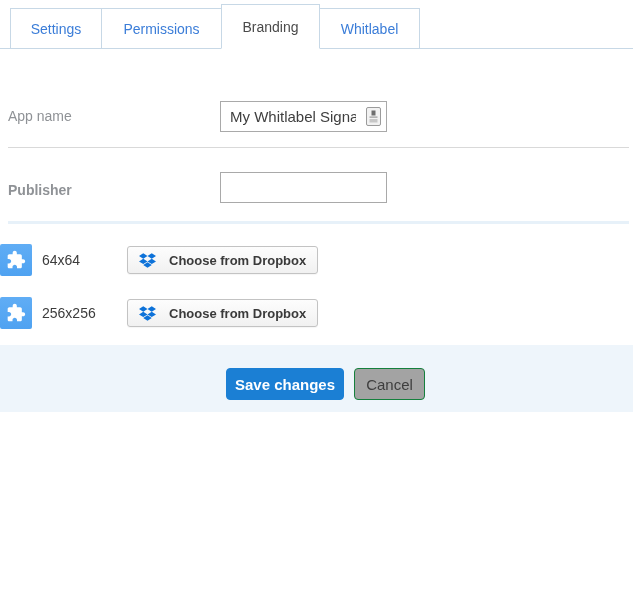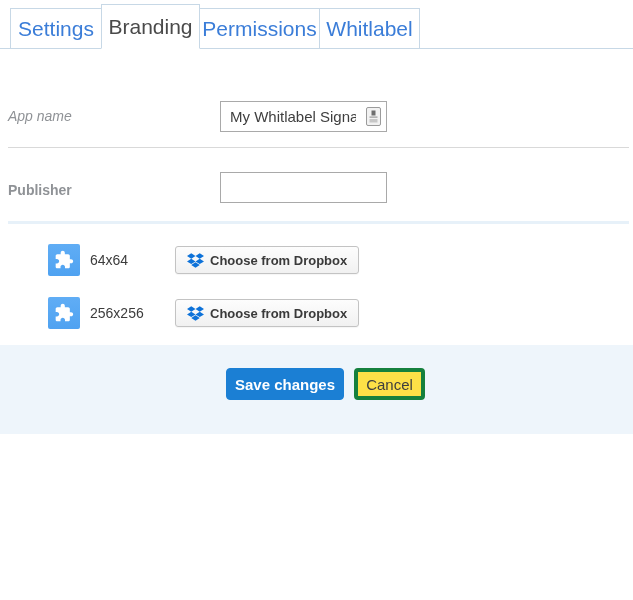--- a/index.html
+++ b/index.html
@@ -19,21 +19,21 @@
     padding-left: 10px;
     border-bottom: 1px solid #c7d8e6;
   }
   .tab {
     height: 40px;
     display: flex; align-items: center; justify-content: center;
     background: #fff;
     border: 1px solid #c7d8e6;
     border-bottom: none;
     color: #3b7dd8;
-    font-size: 21px;
+    font-size: 14px;
     cursor: pointer;
   }
   .tab + .tab { margin-left: -1px; }
   .tab.t-settings   { width: 92px;  }
   .tab.t-permissions{ width: 121px; }
   .tab.t-branding   { width: 99px;  }
   .tab.t-analytics  { width: 101px; }
   .tab.active {
     height: 45px;
     margin-bottom: -1px;
@@ -49,21 +49,21 @@
   .row .label {
     width: 220px;
     padding-left: 8px;
     font-size: 14px;
     color: #8f9296;
     flex: none;
   }
   .row .field { flex: 1; min-width: 0; }
 
   .r-appname  { height: 98px; }
-  .r-appname  .label { margin-top: 59px; font-style: italic; }
+  .r-appname  .label { margin-top: 59px; }
   .r-appname  .field { margin-top: 52px; }
 
   .r-publisher { height: 73px; }
   .r-publisher .label { margin-top: 34px; font-weight: bold; }
   .r-publisher .field { margin-top: 24px; }
 
   .r-description { height: 104px; }
   .r-description .label { margin-top: 30px; }
   .r-description .field { margin-top: 23px; }
 
@@ -112,53 +112,53 @@
     background: #fff;
     resize: none;
     font-family: "Liberation Sans", sans-serif;
     font-size: 15px; color: #3f3f3f;
     padding: 6px 9px;
     outline: none;
   }
   .web-input { height: 28px; }
 
   
-  .icon-row { display: flex; align-items: center; padding-left: 48px; }
+  .icon-row { display: flex; align-items: center; }
   .icon-row + .icon-row { margin-top: 21px; }
   .puzzle-tile {
     width: 32px; height: 32px;
     border-radius: 2px;
     background: linear-gradient(180deg, #60adf5 0%, #4fa2f1 100%);
     display: flex; align-items: center; justify-content: center;
     flex: none;
   }
   .size-label {
     margin-left: 10px;
     width: 85px;
     font-size: 14px;
     color: #3c3c3c;
     flex: none;
   }
   .dropbox-btn {
     height: 28px;
     display: flex; align-items: center;
-    gap: 6px;
+    gap: 13px;
     padding: 0 11px;
     background: linear-gradient(180deg, #fdfdfd, #f1f1f1);
     border: 1px solid #c3c3c3;
     border-radius: 3px;
     font-family: "Liberation Sans", sans-serif;
     font-size: 13px; font-weight: 600; color: #3a3a3a;
     cursor: pointer;
     box-shadow: 0 1px 1px rgba(0,0,0,0.04);
   }
 
   
   .footer {
-    height: 89px;
+    height: 67px;
     background: #eef5fb;
     display: flex;
     justify-content: center;
     padding-top: 23px;
   }
   .footer-inner { display: flex; gap: 10px; margin-left: 18px; }
   .btn {
     height: 32px;
     border-radius: 4px;
     font-family: "Liberation Sans", sans-serif;
@@ -168,34 +168,34 @@
   }
   .btn-save {
     width: 118px;
     background: #1b7fd4;
     border: 1px solid #1b7fd4;
     color: #fff;
     font-weight: bold;
   }
   .btn-cancel {
     width: 71px;
-    background: #fde047;
-    border: 4px solid #15803d;
+    background: #a3a3a3;
+    border: 1px solid #15803d;
     color: #3e3e3e;
   }
 </style>
 </head>
 <body>
 
 <div class="page">
 
   <div class="tabbar">
     <div class="tab t-settings">Settings</div>
+    <div class="tab t-permissions">Permissions</div>
     <div class="tab t-branding active">Branding</div>
-    <div class="tab t-permissions">Permissions</div>
     <div class="tab t-analytics">Whitlabel</div>
   </div>
 
   <div class="row r-appname">
     <div class="label">App name</div>
     <div class="field">
       <div class="input-wrap">
         <input type="text" class="text-input" value="My Whitlabel Signage" style="">
         <span class="autofill-chip">
           <svg width="9" height="13" viewBox="0 0 9 13" aria-hidden="true">

